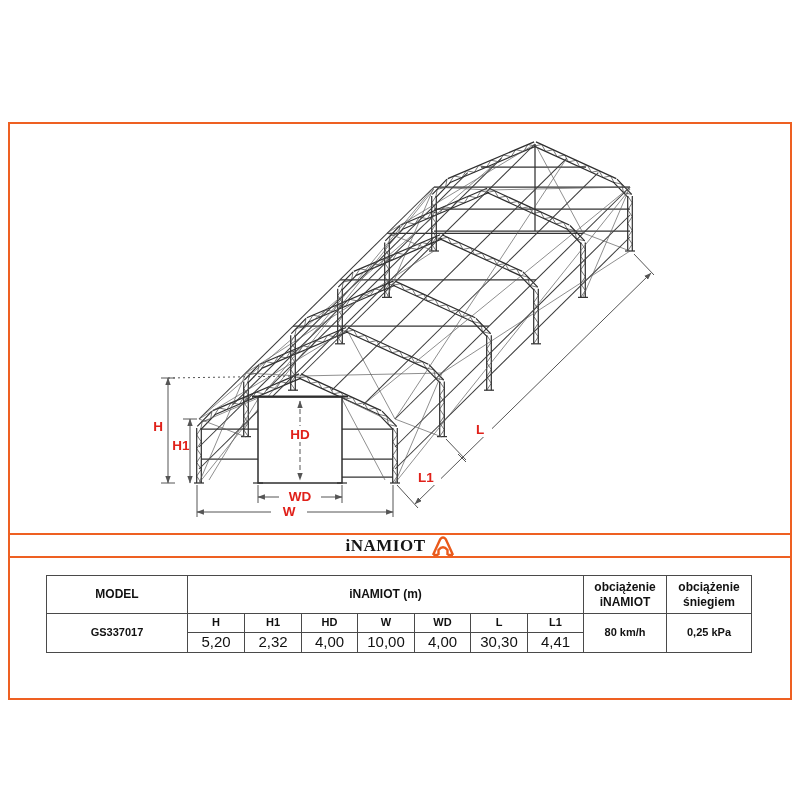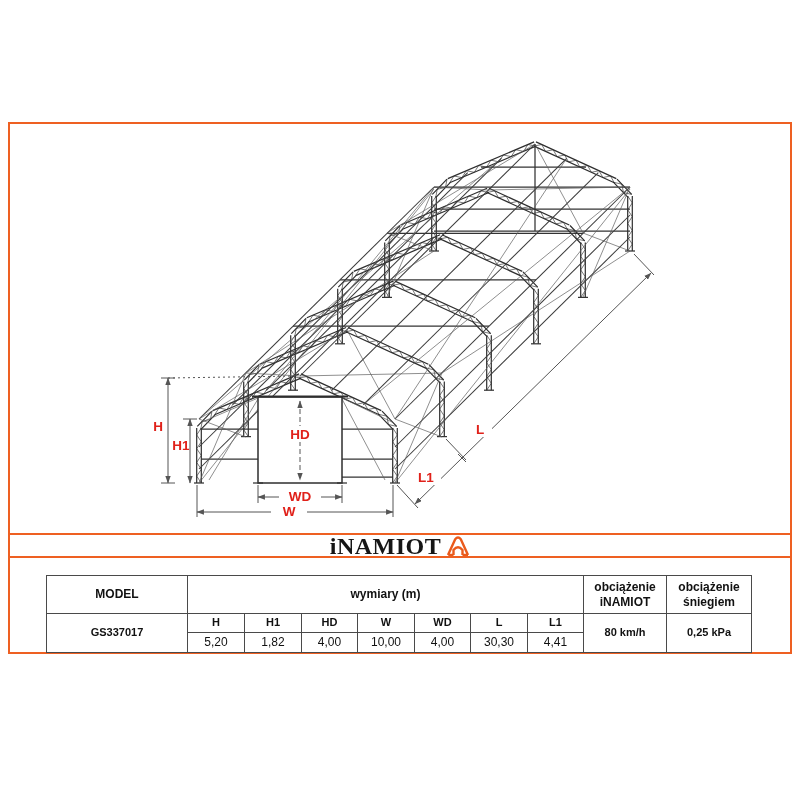--- a/index.html
+++ b/index.html
@@ -2,48 +2,48 @@
 <html style="--accent: #ee6022;"><head>
 <meta charset="utf-8">
 <style>
   html,body{margin:0;padding:0;background:#fff;}
   .page{position:relative;width:800px;height:800px;background:#fff;overflow:hidden;
         font-family:"Liberation Sans",sans-serif;}
   .obox{position:absolute;left:8px;width:784px;box-sizing:border-box;
         border:2px solid var(--accent,#ee6022);background:#fff;}
   #draw-box{top:122px;height:413px;}
   #logo-bar{top:533px;height:25px;display:flex;align-items:center;justify-content:center;}
-  #table-box{top:556px;height:98px;}
+  #table-box{top:556px;height:144px;}
 
   #truss-svg{position:absolute;left:0;top:0;width:780px;height:409px;}
   .chord{stroke:#2e2e2e;stroke-width:1.2;fill:none;}
   .web{stroke:#2e2e2e;stroke-width:.65;fill:none;}
   .beam{stroke:#333;stroke-width:1.25;fill:none;}
   .purlin{stroke:#3c3c3c;stroke-width:1.05;fill:none;}
   .cable{stroke:#5f5f5f;stroke-width:.7;fill:none;}
   .dim{stroke:#555;stroke-width:1;fill:none;}
   .dsh{stroke-dasharray:5,3;}
   .dot{stroke-dasharray:2,3;}
   .ms{marker-start:url(#arr);}
   .me{marker-end:url(#arr);}
   .door{fill:#fff;stroke:#2e2e2e;stroke-width:1.5;}
   .doorh{stroke:#2e2e2e;stroke-width:1.8;}
   .rlab{font:700 13.5px "Liberation Sans",sans-serif;fill:#e0211a;text-anchor:middle;}
 
   .logo-wrap{display:flex;align-items:center;gap:5px;}
-  .logo-text{font-family:"Liberation Serif",serif;font-weight:700;font-size:24px;
+  .logo-text{font-family:"Liberation Serif",serif;font-weight:700;font-size:17px;
              color:#151515;letter-spacing:.5px;line-height:1;}
   .tent-icon{display:block;}
 
   #spec-table{position:absolute;left:36px;top:17px;border-collapse:collapse;
               table-layout:fixed;color:#111;}
   #spec-table td{border:1px solid #4a4a4a;text-align:center;padding:0;line-height:1.25;}
   .hdr{font-weight:700;font-size:12px;height:37px;}
   .dimh td{font-weight:700;font-size:11px;height:18px;}
-  .dimv td{font-size:12px;height:19px;}
+  .dimv td{font-size:15px;height:19px;}
   .model-v{font-weight:700;font-size:13px;}
   .load-v{font-size:11.5px;}
 </style>
 </head>
 <body>
 
 <div class="page">
 
   <div id="draw-box" class="obox">
     <svg id="truss-svg" viewBox="8 122 780 409">
@@ -195,39 +195,39 @@
         <col style="width:57px">
           <col style="width:56px">
           <col style="width:57px">
           <col style="width:56px">
         <col style="width:83px">
           <col style="width:85px">
       </colgroup>
       <tbody>
           <tr>
         <td class="hdr">MODEL</td>
-        <td class="hdr" colspan="7">wymiary (m)</td>
+        <td class="hdr" colspan="7">iNAMIOT (m)</td>
         <td class="hdr">obciążenie iNAMIOT</td>
         <td class="hdr">obciążenie śniegiem</td>
       </tr>
       <tr class="dimh">
         <td class="model-v" rowspan="2">GS337017</td>
         <td>H</td>
         <td>H1</td>
         <td>HD</td>
         <td>W</td>
         <td>WD</td>
         <td>L</td>
         <td>L1</td>
         <td class="load-v" rowspan="2">80 km/h</td>
         <td class="load-v" rowspan="2">0,25 kPa</td>
       </tr>
       <tr class="dimv">
         <td>5,20</td>
-        <td>1,82</td>
+        <td>2,32</td>
         <td>4,00</td>
         <td>10,00</td>
         <td>4,00</td>
         <td>30,30</td>
         <td>4,41</td>
       </tr>
     </tbody>
       </table>
   </div>
 

